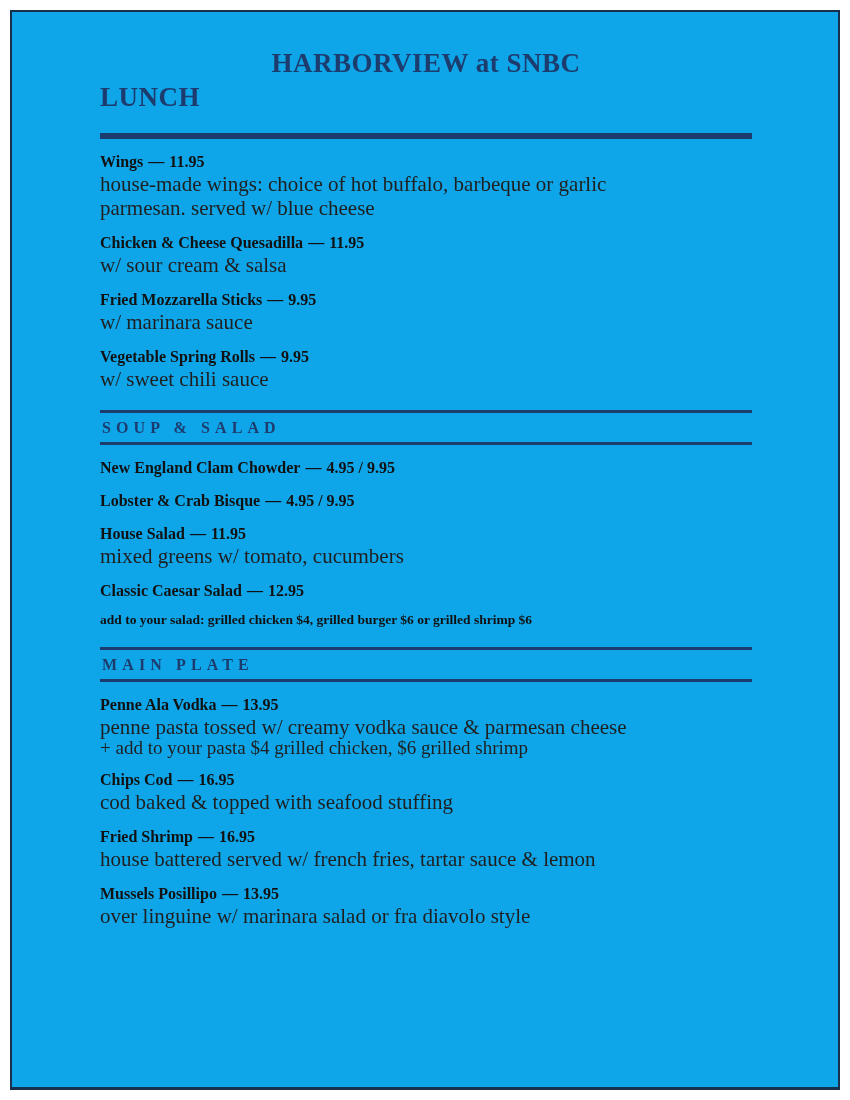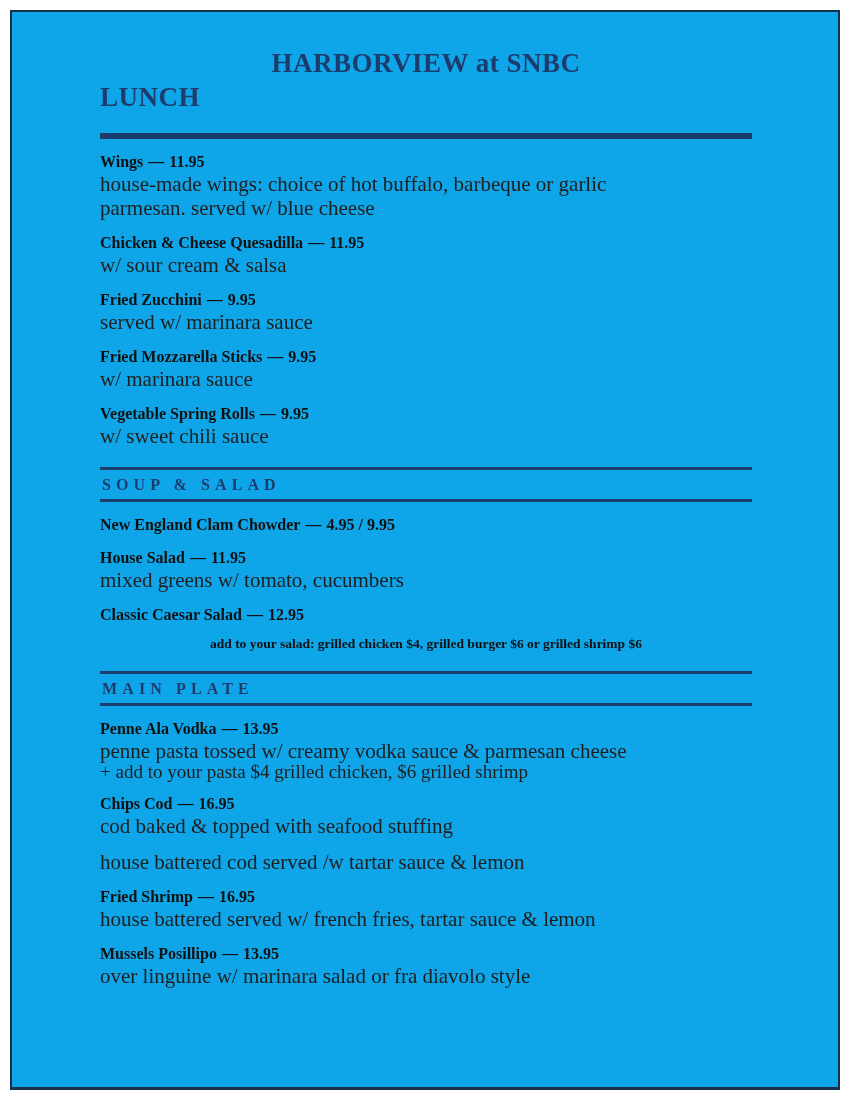--- a/index.html
+++ b/index.html
@@ -33,21 +33,21 @@
 
   .item { margin-top:12px; }
   .item-title { font-size:16px; line-height:21px; font-weight:bold; color:#111111; }
   .item-title .dash { margin:0 5px; }
   .item-desc {
     font-size:21px; line-height:24px; color:#1f1f1f; max-width:562px;
   }
   .item-note { font-size:19px; line-height:18px; color:#1f1f1f; }
 
   .footnote {
-    margin-top:10px; text-align:center; font-weight:bold;
+    margin-top:10px; text-align:left; font-weight:bold;
     font-size:13.5px; line-height:17px; color:#111111;
   }
 </style>
 </head>
 <body>
 
 <div class="sheet">
   <div class="content">
 
     <h1 class="menu-title">HARBORVIEW at SNBC</h1>
@@ -64,26 +64,20 @@
         <div class="item-desc">house-made wings: choice of hot buffalo, barbeque or garlic parmesan. served w/ blue cheese</div>
       </div>
 
       <div class="item">
         <div class="item-title">
           <span>Chicken &amp; Cheese Quesadilla</span><span class="dash">—</span><span>11.95</span>
         </div>
         <div class="item-desc">w/ sour cream &amp; salsa</div>
       </div>
 
-      <div class="item">
-        <div class="item-title">
-          <span>Fried Zucchini</span><span class="dash">—</span><span>9.95</span>
-        </div>
-        <div class="item-desc">served w/ marinara sauce</div>
-      </div>
 
       <div class="item">
         <div class="item-title">
           <span>Fried Mozzarella Sticks</span><span class="dash">—</span><span>9.95</span>
         </div>
         <div class="item-desc">w/ marinara sauce</div>
       </div>
 
       <div class="item">
         <div class="item-title">
@@ -97,20 +91,25 @@
       <div class="sec-rule"></div>
       <h2 class="sec-head">SOUP &amp; SALAD</h2>
       <div class="sec-rule"></div>
 
       <div class="item">
         <div class="item-title">
           <span>New England Clam Chowder</span><span class="dash">—</span><span>4.95 / 9.95</span>
         </div>
       </div>
 
+      <div class="item">
+        <div class="item-title">
+          <span>Lobster &amp; Crab Bisque</span><span class="dash">—</span><span>4.95 / 9.95</span>
+        </div>
+      </div>
 
       <div class="item">
         <div class="item-title">
           <span>House Salad</span><span class="dash">—</span><span>11.95</span>
         </div>
         <div class="item-desc">mixed greens w/ tomato, cucumbers</div>
       </div>
 
       <div class="item">
         <div class="item-title">
@@ -135,21 +134,20 @@
       </div>
 
       <div class="item">
         <div class="item-title">
           <span>Chips Cod</span><span class="dash">—</span><span>16.95</span>
         </div>
         <div class="item-desc">cod baked &amp; topped with seafood stuffing</div>
       </div>
 
       <div class="item">
-        <div class="item-desc">house battered cod served /w tartar sauce &amp; lemon</div>
       </div>
 
       <div class="item">
         <div class="item-title">
           <span>Fried Shrimp</span><span class="dash">—</span><span>16.95</span>
         </div>
         <div class="item-desc">house battered served w/ french fries, tartar sauce &amp; lemon</div>
       </div>
 
       <div class="item">

